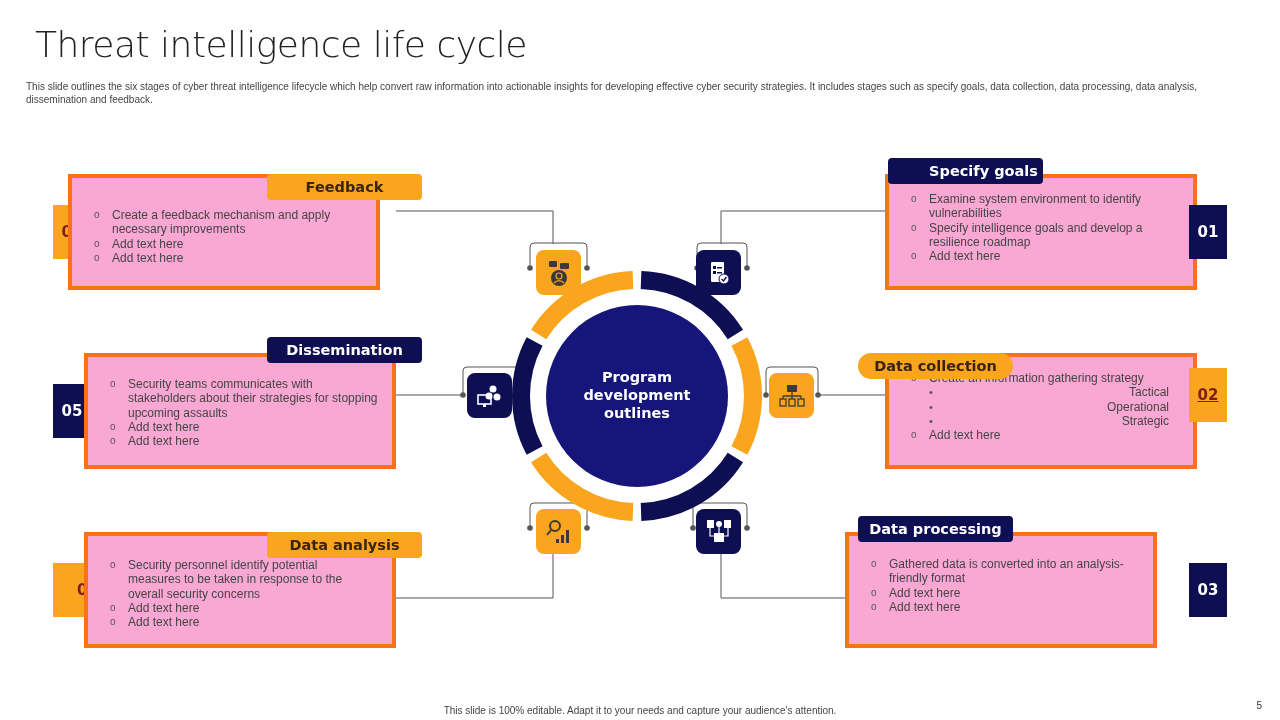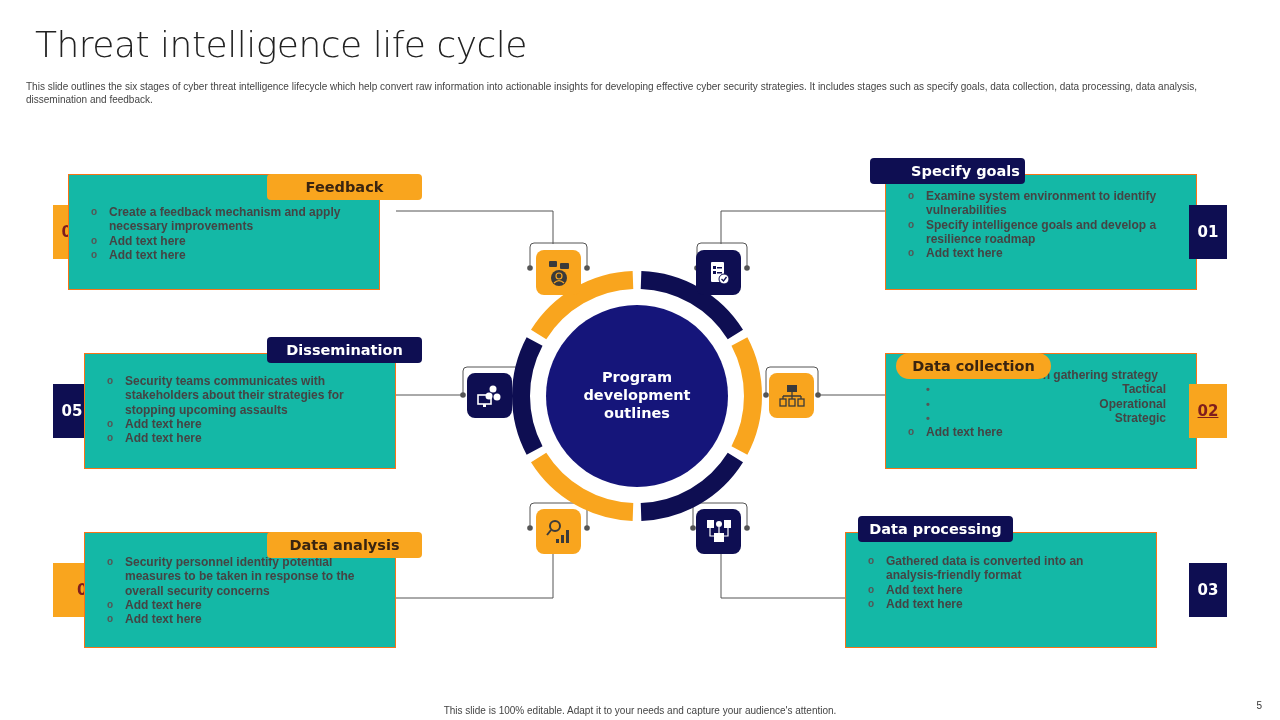--- a/index.html
+++ b/index.html
@@ -2,21 +2,21 @@
 <html><head>
 <meta charset="utf-8">
 <style>
   * { box-sizing: border-box; margin: 0; padding: 0; }
   html, body { width: 1280px; height: 720px; background: #ffffff; overflow: hidden; }
   body { position: relative; font-family: "Liberation Sans", sans-serif; color: #333; }
 
   .title { position: absolute; left: 35px; top: 24px; font-family: "DejaVu Sans", sans-serif; font-weight: 300; font-size: 36px; color: #222; letter-spacing: -0.5px; }
   .subtitle { position: absolute; left: 26px; top: 80px; width: 1230px; font-size: 10px; line-height: 13px; color: #444; }
 
-  .card { position: absolute; width: 312px; height: 116px; border: 1px solid #f97316; background: #14b8a6; font-weight: bold; }
+  .card { position: absolute; width: 312px; height: 116px; border: 4px solid #f97316; background: #f9a8d4; }
   .card ul { list-style: none; position: absolute; font-size: 12px; line-height: 14.3px; color: #444; }
   .card li { position: relative; padding-left: 20px; }
   .card li::before { content: "o"; position: absolute; left: 2px; top: 0; font-size: 10px; color: #555; }
   .card li.sub { padding-left: 38px; text-align: right; }
   .card li.sub::before { content: "\2022"; left: 20px; font-size: 11px; }
 
   .label { position: absolute; width: 155px; height: 26px; border-radius: 4px; font-family: "DejaVu Sans", sans-serif; font-weight: bold; font-size: 14.5px; text-align: center; line-height: 26px; }
   .label.orange { background: #f9a51e; color: #3a2410; margin-top: 16px; }
   .label.navy { background: #0e0e52; color: #fff; }
 
@@ -117,33 +117,33 @@
 <div class="label orange" style="left:267px;top:516px;">Data analysis</div>
 
 <div class="card" style="left:885px;top:174px;">
   <ul style="left:20px;top:14px;width:260px;" id="bullets-0">
       <li>Examine system environment to identify vulnerabilities</li>
       <li>Specify intelligence goals and develop a resilience roadmap</li>
       <li>Add text here</li>
     </ul>
 </div>
 <div class="num navy" style="left:1189px;top:205px;">01</div>
-<div class="label navy" style="left:870px;top:158px;padding-left:36px;">Specify goals</div>
+<div class="label navy" style="left:888px;top:158px;padding-left:36px;">Specify goals</div>
 
 <div class="card" style="left:885px;top:353px;">
   <ul style="left:20px;top:14px;width:260px;" id="bullets-1">
       <li>Create an information gathering strategy</li>
       <li class="sub">Tactical</li>
       <li class="sub">Operational</li>
       <li class="sub">Strategic</li>
       <li>Add text here</li>
     </ul>
 </div>
-<div class="num orange" style="left:1189px;top:384px;text-decoration:underline;">02</div>
-<div class="label orange" style="left:896px;top:337px;border-radius:13px;">Data collection</div>
+<div class="num orange" style="left:1189px;top:368px;text-decoration:underline;">02</div>
+<div class="label orange" style="left:858px;top:337px;border-radius:13px;">Data collection</div>
 
 <div class="card" style="left:845px;top:532px;">
   <ul style="left:20px;top:21px;width:260px;" id="bullets-2">
       <li>Gathered data is converted into an analysis-friendly format</li>
       <li>Add text here</li>
       <li>Add text here</li>
     </ul>
 </div>
 <div class="num navy" style="left:1189px;top:563px;">03</div>
 <div class="label navy" style="left:858px;top:516px;">Data processing</div>

